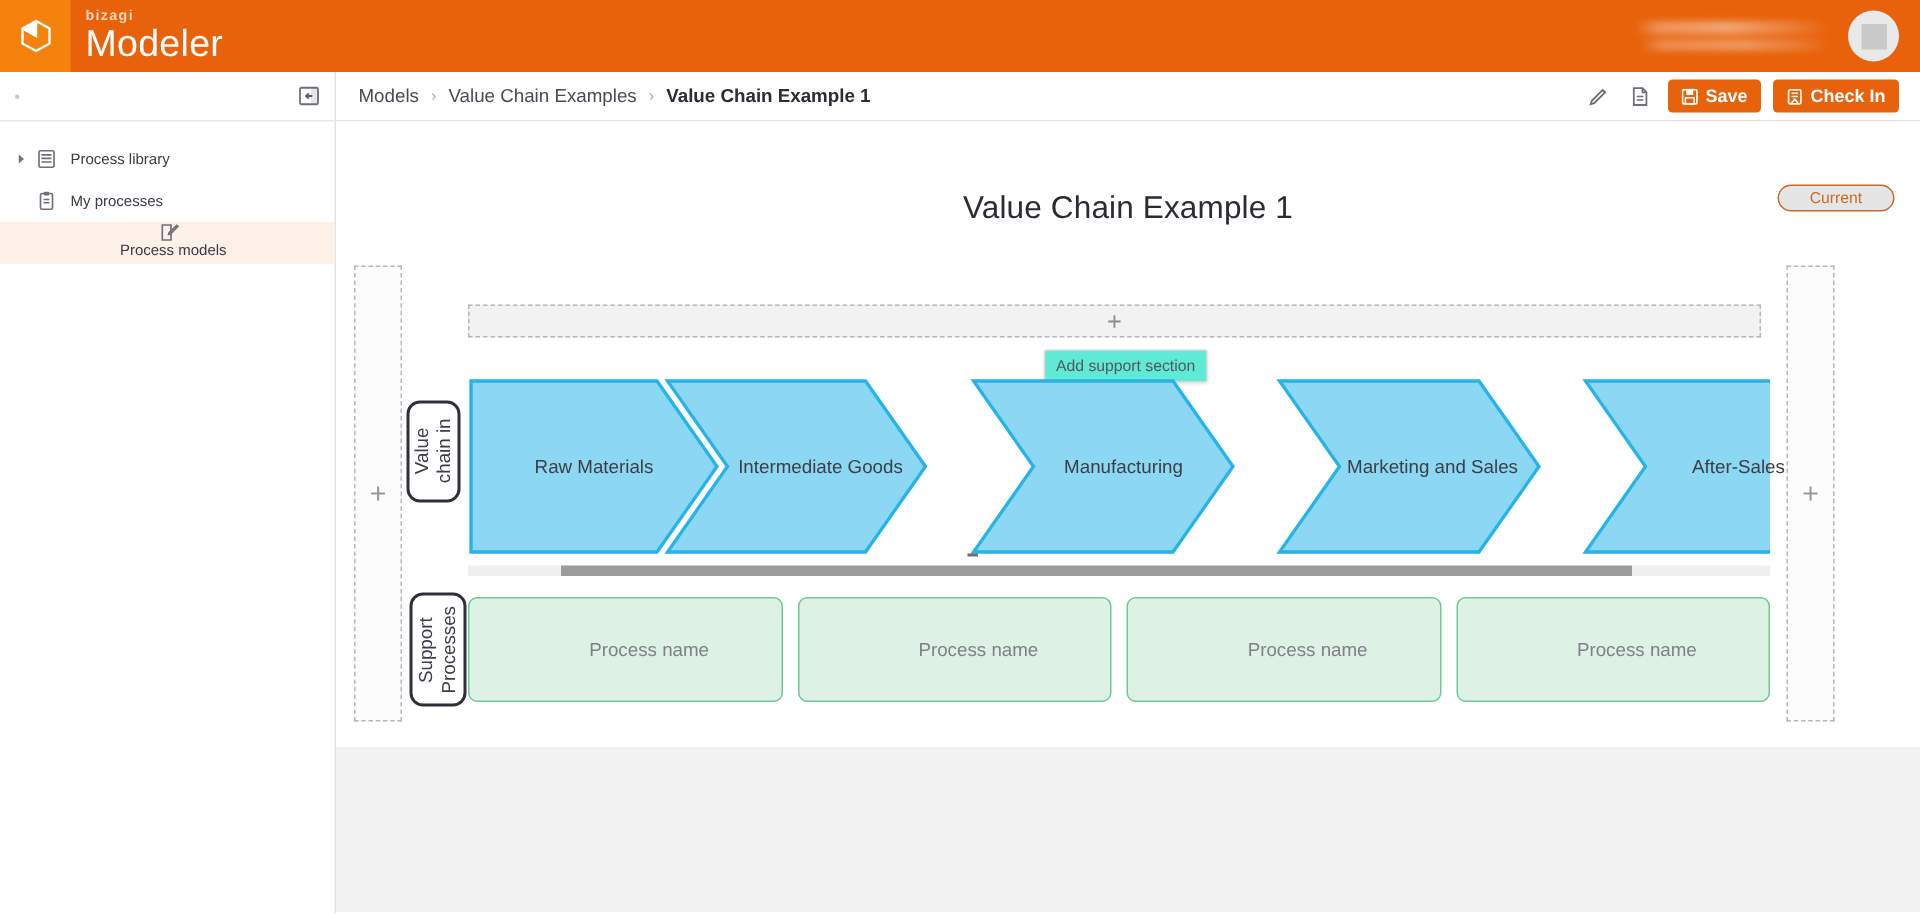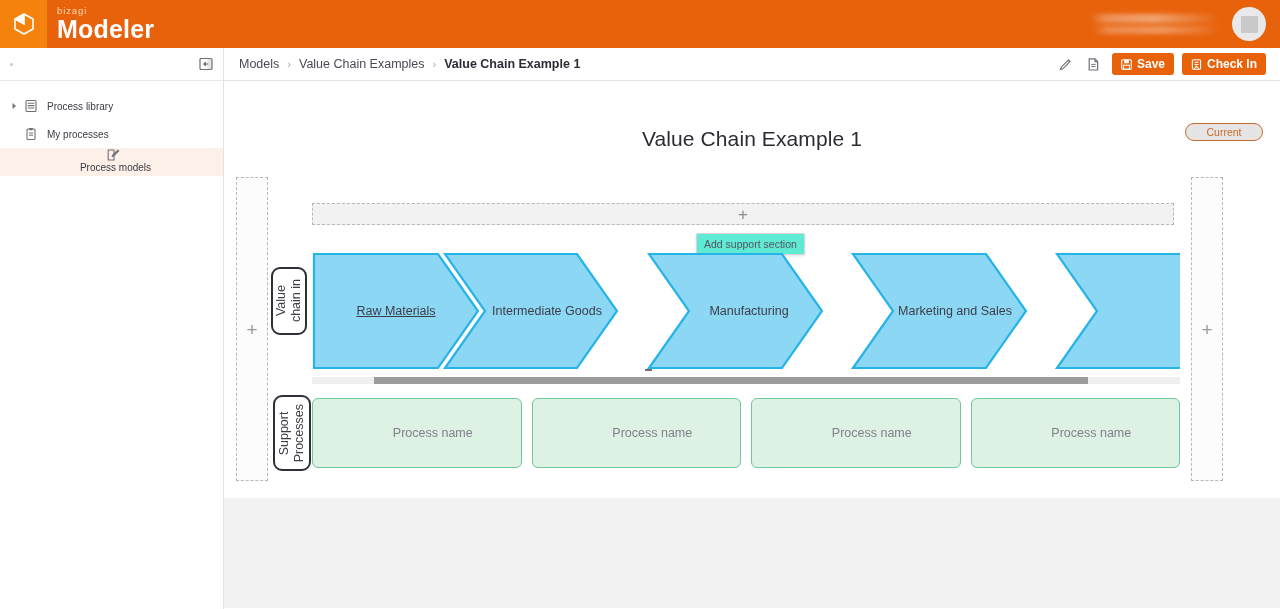--- a/index.html
+++ b/index.html
@@ -28,28 +28,28 @@
   }
   .brand {
     margin-left: 10px;
     line-height: 1;
     user-select: none;
   }
   .brand-sub {
     font-size: 9.5px;
     color: #ffd9b8;
     letter-spacing: 0.9px;
-    font-weight: normal;
+    font-weight: bold;
     display: block;
     margin-bottom: 1px;
   }
   .brand-main {
     font-size: 25px;
     color: #ffffff;
-    font-weight: 700;
+    font-weight: 400;
     letter-spacing: 0.2px;
     display: block;
   }
   .topbar-right {
     margin-left: auto;
     display: flex; align-items: center;
     padding-right: 14px;
   }
   .user-blur {
     width: 130px; height: 26px;
@@ -447,24 +447,25 @@
           <path d="M133 3 H265 L305 60 L265 117 H133 L173 60 Z" fill="#8bd7f4" stroke="#26b3e8" stroke-width="2.2"></path>
 
           <path d="M337 3 H470 L510 60 L470 117 H337 L377 60 Z" fill="#8bd7f4" stroke="#26b3e8" stroke-width="2.2"></path>
 
           <path d="M541 3 H674 L714 60 L674 117 H541 L581 60 Z" fill="#8bd7f4" stroke="#26b3e8" stroke-width="2.2"></path>
 
           <path d="M745 3 H900 L940 60 L900 117 H745 L785 60 Z" fill="#8bd7f4" stroke="#26b3e8" stroke-width="2.2"></path>
         </g>
       </svg>
 
-      <div class="chev-label" style="left:0px;width:168px;text-decoration:underline;">Raw Materials</div>
+      <div class="chev-label" style="left:0px;width:168px;">Raw Materials</div>
       <div class="chev-label" style="left:160px;width:150px;">Intermediate Goods</div>
       <div class="chev-label" style="left:362px;width:150px;">Manufacturing</div>
       <div class="chev-label" style="left:568px;width:150px;">Marketing and Sales</div>
+      <div class="chev-label" style="left:772px;width:150px;">After-Sales</div>
 
       <div class="caret-artifact"></div>
     </div>
 
     <div class="h-scroll">
       <div class="h-scroll-thumb"></div>
     </div>
 
     <div class="support-row">
       <div class="support-box">Process name</div>

